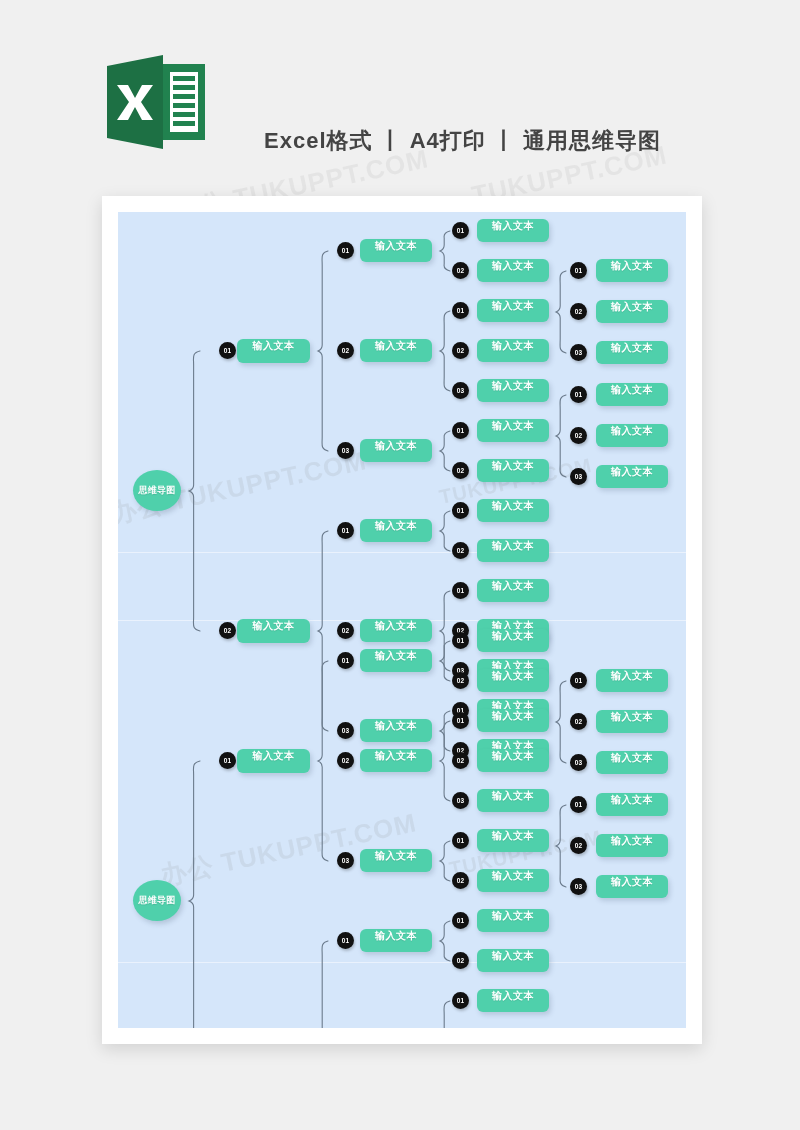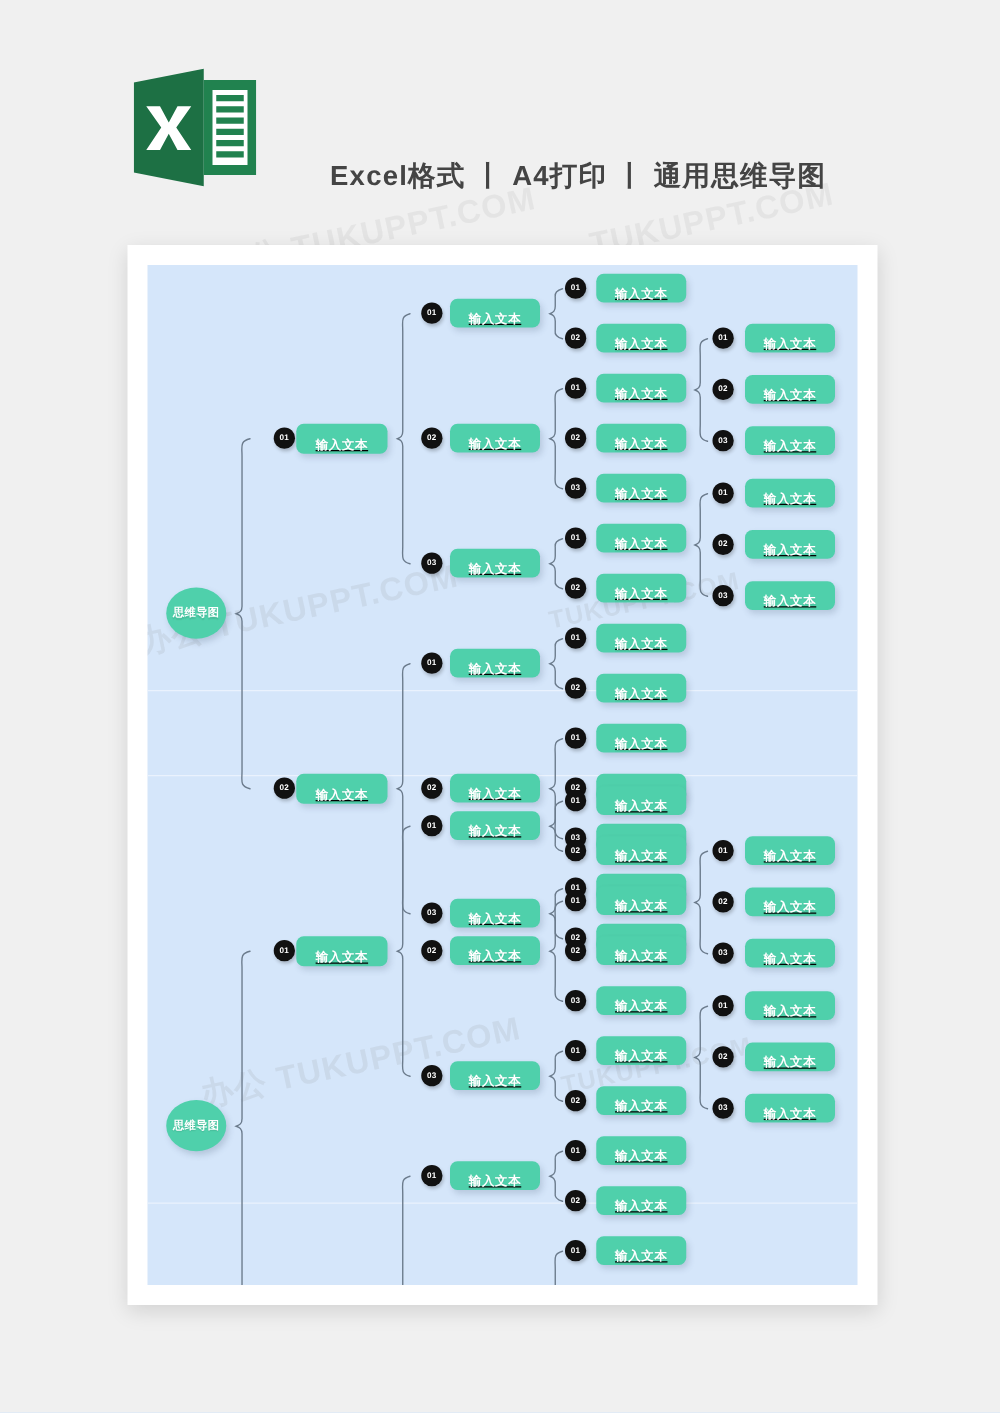--- a/index.html
+++ b/index.html
@@ -56,21 +56,21 @@
   }
   .root-node span{
     color:#ffffff;font-size:9px;font-weight:bold;letter-spacing:0.3px;
     text-shadow:0 1px 1px rgba(0,0,0,0.12);
   }
 
   .node{
     position:absolute;height:24px;border-radius:6px;
     background:#4fd0ab;
     box-shadow:2px 3px 5px rgba(60,80,110,0.20);
-    display:flex;align-items:flex-end;justify-content:center;text-decoration:underline;
+    display:flex;align-items:flex-start;justify-content:center;
   }
   .node span{
     color:#ffffff;font-size:10px;font-weight:bold;letter-spacing:0.5px;
     text-shadow:0 1px 1px rgba(0,0,0,0.10);
   }
   .node.lvl1{width:73px;}
   .node.lvl2{width:72px;height:23px;}
   .node.lvl3{width:72px;height:23px;}
   .node.lvl4{width:72px;height:23px;}
 

